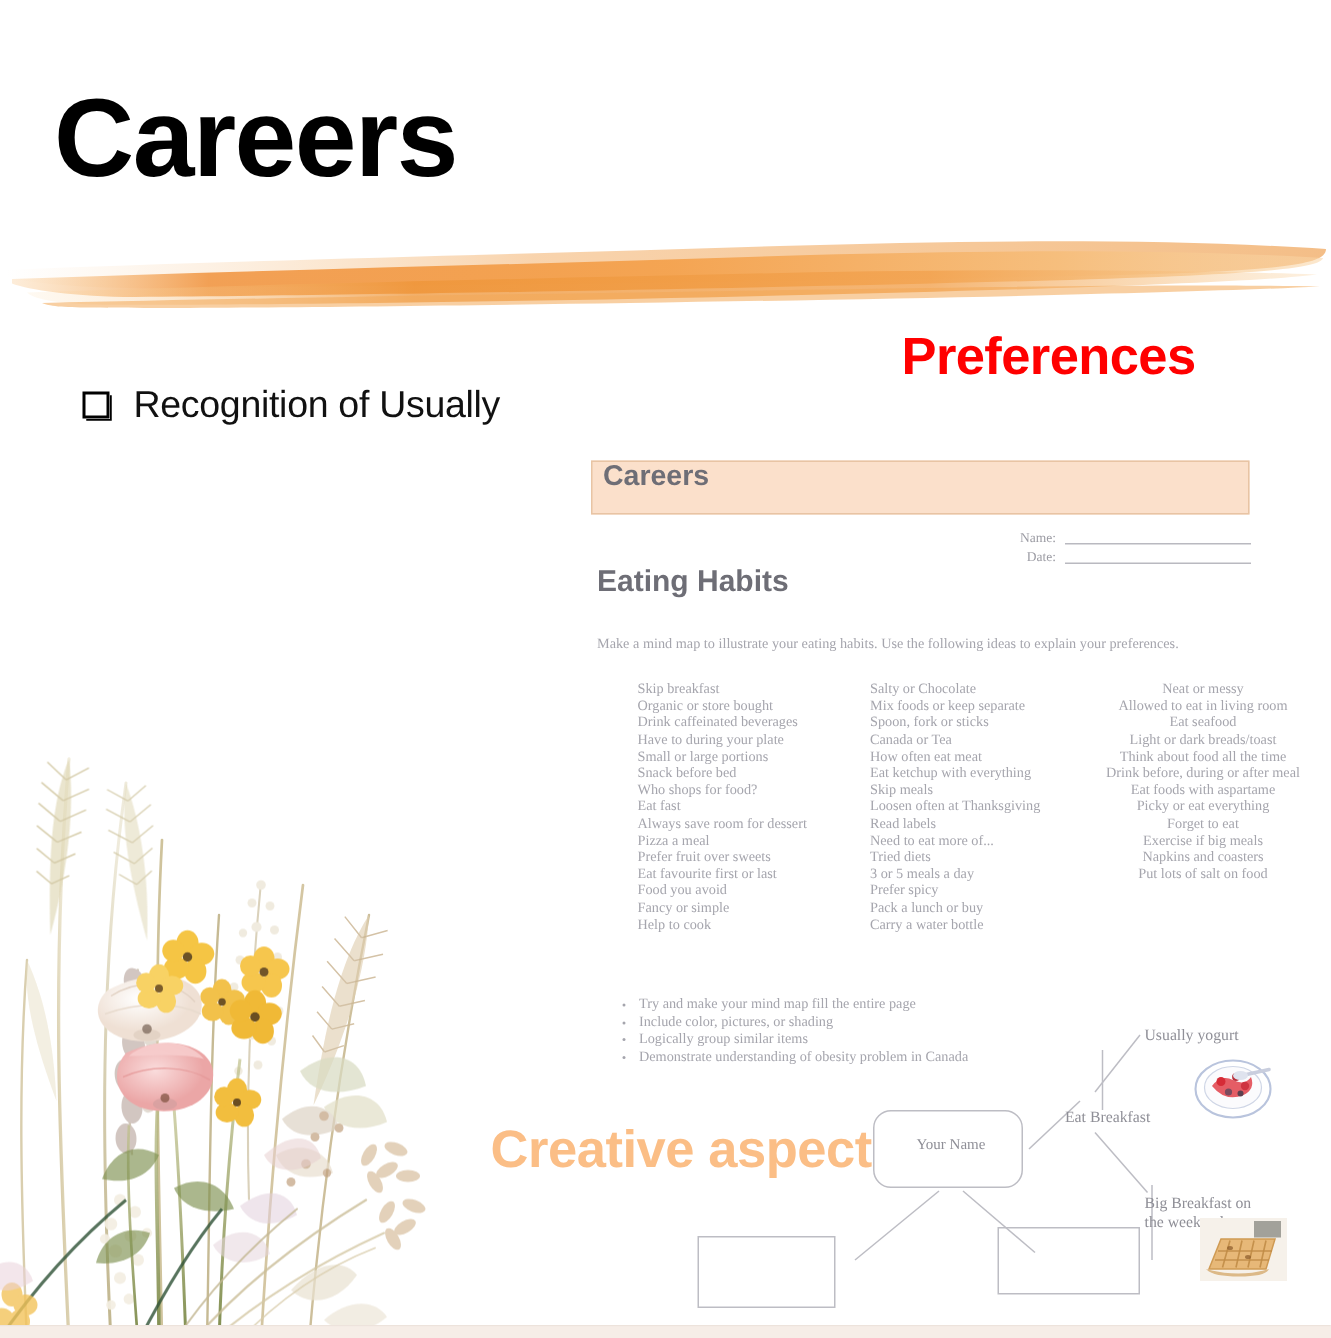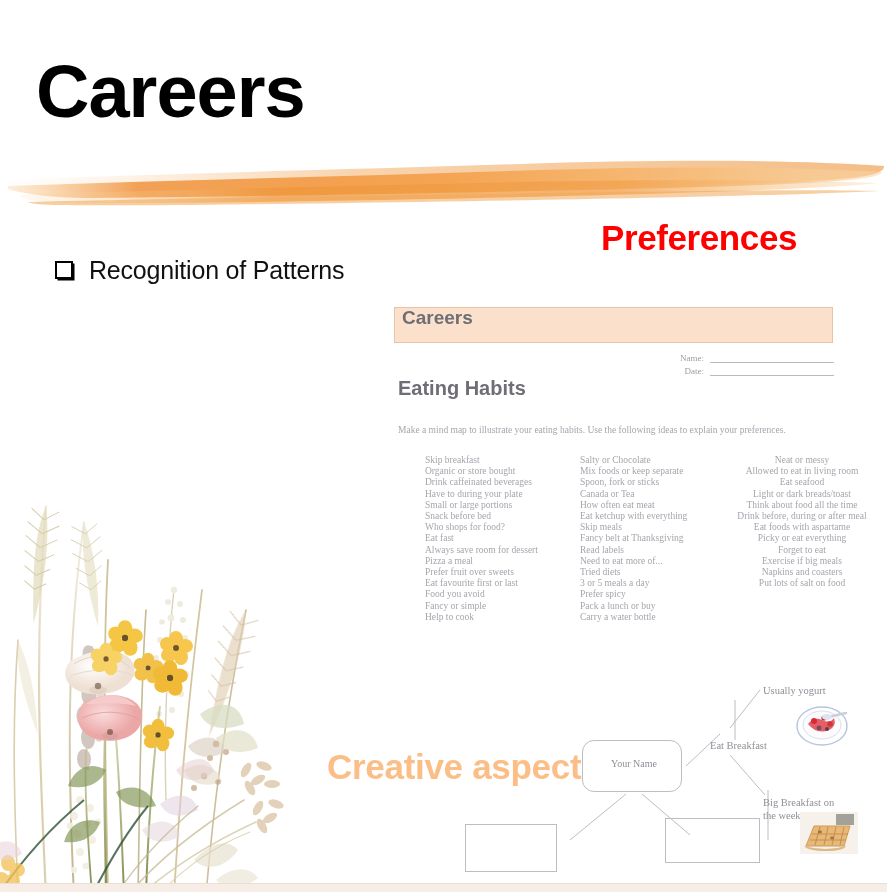--- a/index.html
+++ b/index.html
@@ -149,21 +149,21 @@
     </defs>
     <path d="M4,30 C150,24 330,20 520,14 C650,10 780,9 884,16 C884,24 870,30 760,33 C560,38 300,40 120,42 C70,43 20,40 4,34 Z" fill="url(#bg3)"></path>
     <path d="M8,36 C180,30 360,26 540,20 C680,16 800,17 882,22 C880,29 840,33 700,37 C480,43 220,47 90,48 C50,48 18,43 8,39 Z" fill="url(#bg1)"></path>
     <path d="M18,45 C160,40 340,36 520,32 C660,29 790,30 878,33 C840,38 700,43 520,47 C360,51 140,54 60,53 C36,52 22,49 18,45 Z" fill="url(#bg2)"></path>
     <path d="M28,52 C200,48 420,45 620,42 C740,40 830,40 880,41 C800,45 620,49 420,52 C280,54 120,56 60,55 C42,55 32,54 28,52 Z" fill="#F2A855" opacity="0.55"></path>
   </svg>
 
   <div class="checklist">
     <div class="check-item">
       <span class="check-box"></span>
-      <span class="check-label">Recognition of Patterns</span>
+      <span class="check-label">Recognition of Usually</span>
     </div>
   </div>
 
   <div class="pref-label">Preferences</div>
 
   <div class="doc">
 
     <div class="doc-header"></div>
     <div class="doc-header-text">Careers</div>
 
@@ -200,21 +200,21 @@
           <div>Help to cook</div>
         </div>
       <div class="doc-col c2">
           <div>Salty or Chocolate</div>
           <div>Mix foods or keep separate</div>
           <div>Spoon, fork or sticks</div>
           <div>Canada or Tea</div>
           <div>How often eat meat</div>
           <div>Eat ketchup with everything</div>
           <div>Skip meals</div>
-          <div>Fancy belt at Thanksgiving</div>
+          <div>Loosen often at Thanksgiving</div>
           <div>Read labels</div>
           <div>Need to eat more of...</div>
           <div>Tried diets</div>
           <div>3 or 5 meals a day</div>
           <div>Prefer spicy</div>
           <div>Pack a lunch or buy</div>
           <div>Carry a water bottle</div>
         </div>
       <div class="doc-col c3">
           <div>Neat or messy</div>
@@ -225,20 +225,28 @@
           <div>Drink before, during or after meal</div>
           <div>Eat foods with aspartame</div>
           <div>Picky or eat everything</div>
           <div>Forget to eat</div>
           <div>Exercise if big meals</div>
           <div>Napkins and coasters</div>
           <div>Put lots of salt on food</div>
         </div>
     </div>
 
+    <div class="doc-bullets">
+      <ul>
+          <li>Try and make your mind map fill the entire page</li>
+          <li>Include color, pictures, or shading</li>
+          <li>Logically group similar items</li>
+          <li>Demonstrate understanding of obesity problem in Canada</li>
+        </ul>
+    </div>
   </div>
 
   <div class="mindmap">
     <svg width="497" height="592" style="position:absolute;left:0;top:0;">
       <line x1="296" y1="466" x2="330" y2="434" stroke="#bdbdc4" stroke-width="1"></line>
       <line x1="345" y1="400" x2="345" y2="440" stroke="#bdbdc4" stroke-width="1"></line>
       <line x1="340" y1="428" x2="370" y2="390" stroke="#bdbdc4" stroke-width="1"></line>
       <line x1="340" y1="455" x2="375" y2="495" stroke="#bdbdc4" stroke-width="1"></line>
       <line x1="378" y1="490" x2="378" y2="540" stroke="#bdbdc4" stroke-width="1"></line>
       <line x1="236" y1="494" x2="180" y2="540" stroke="#bdbdc4" stroke-width="1"></line>

